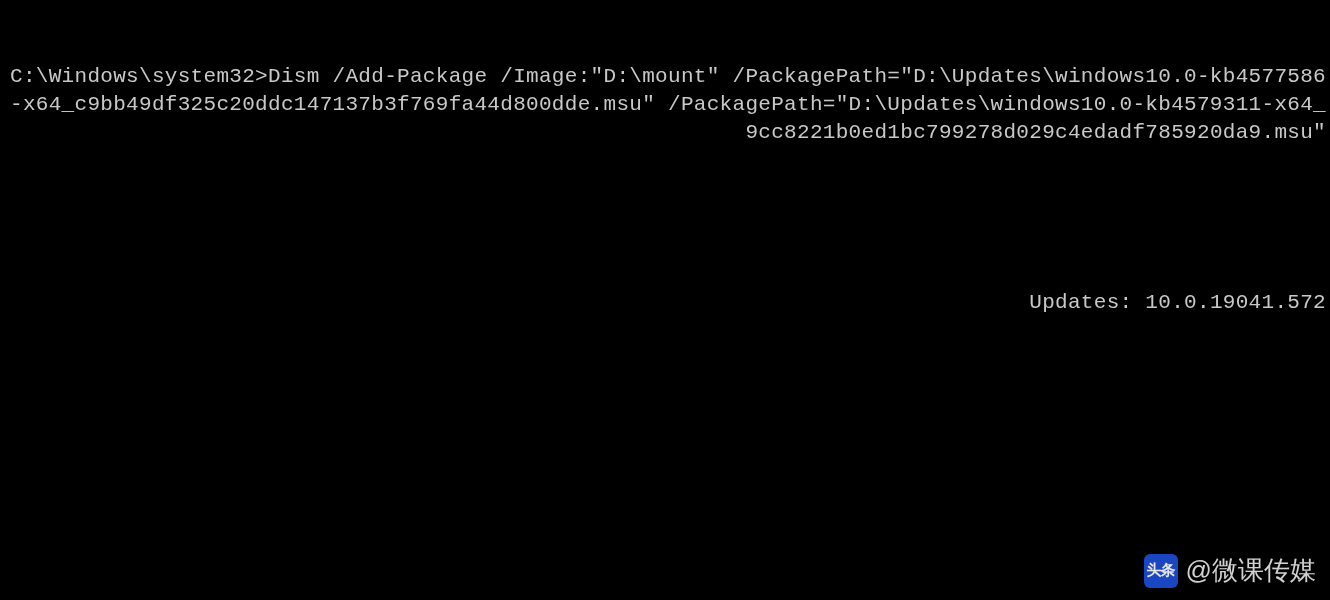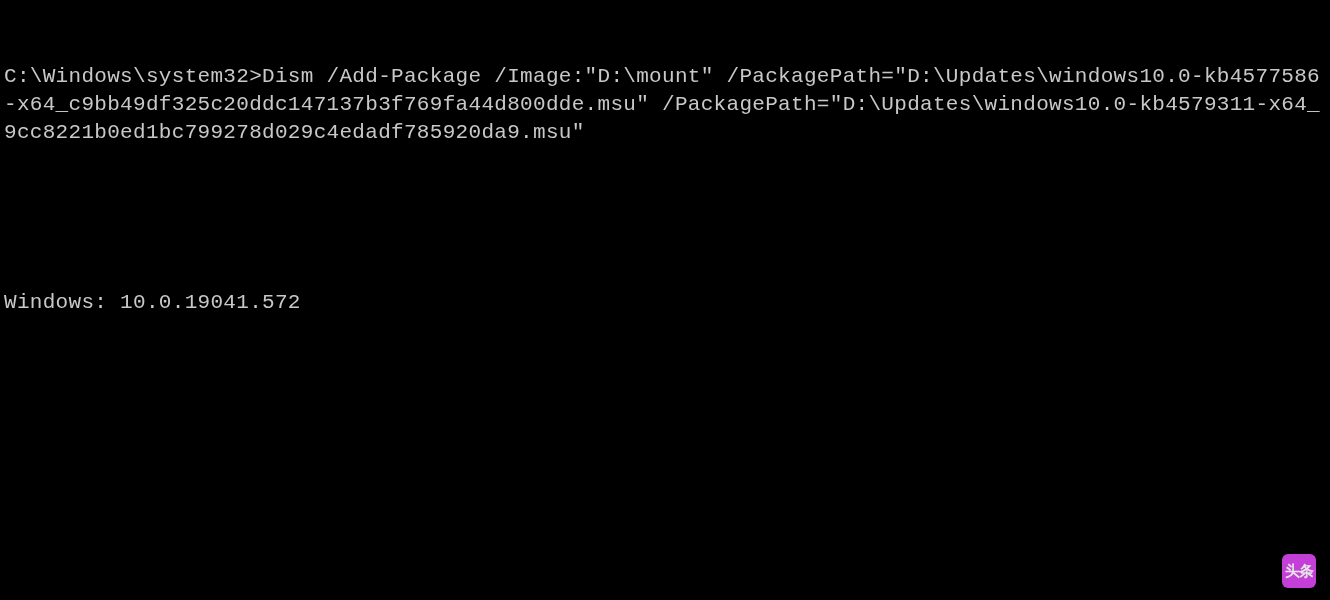--- a/index.html
+++ b/index.html
@@ -20,67 +20,69 @@
       font-family: 'Consolas', 'Courier New', monospace;
       font-size: 21px;
       line-height: 1.35;
       padding: 6px 4px;
       white-space: pre-wrap;
       word-break: break-all;
       letter-spacing: 0.3px;
     }
     .line {
       display: block;
+      text-align: right;
     }
     .blank {
       height: 28px;
     }
     .watermark {
       position: absolute;
       bottom: 12px;
       right: 14px;
       display: flex;
       align-items: center;
       gap: 8px;
       color: #e8e8e8;
       font-family: sans-serif;
       font-size: 26px;
       font-weight: 400;
       opacity: 0.9;
     }
     .watermark-logo {
       width: 34px;
       height: 34px;
-      background: #d946ef;
+      background: #1d4ed8;
       border-radius: 6px;
       display: flex;
       align-items: center;
       justify-content: center;
       color: #fff;
       font-size: 15px;
       font-weight: bold;
       letter-spacing: -1px;
       margin-left: 10px;
     }
   </style>
 </head>
 <body>
 
 <div class="terminal">
   <span class="line">C:\Windows\system32&gt;Dism /Add-Package /Image:"D:\mount" /PackagePath="D:\Updates\windows10.0-kb4577586-x64_c9bb49df325c20ddc147137b3f769fa44d800dde.msu" /PackagePath="D:\Updates\windows10.0-kb4579311-x64_9cc8221b0ed1bc799278d029c4edadf785920da9.msu"</span>
   <div class="blank"></div>
-  <span class="line">Windows: 10.0.19041.572</span>
+  <span class="line">Updates: 10.0.19041.572</span>
   <div class="blank"></div>
   
   
   
   
   
   
   
   
 </div>
 
 <div class="watermark">
   <div class="watermark-logo">
     <span>头条</span>
   </div>
+  <span>@微课传媒</span>
 </div>
 
 </body></html>

